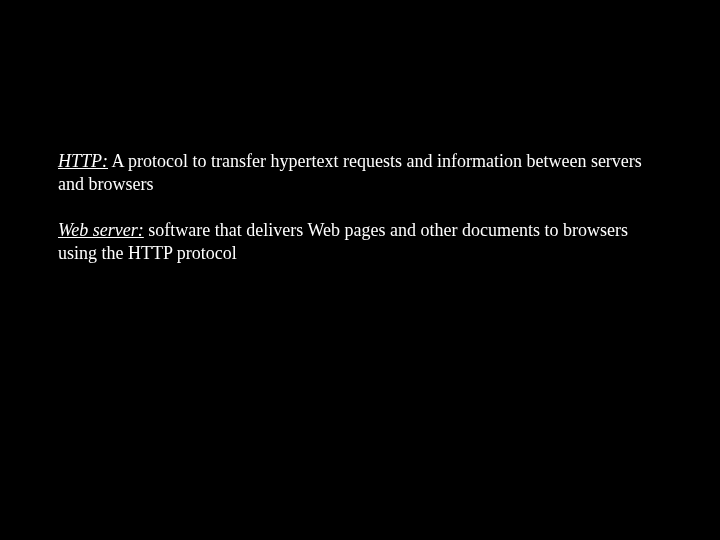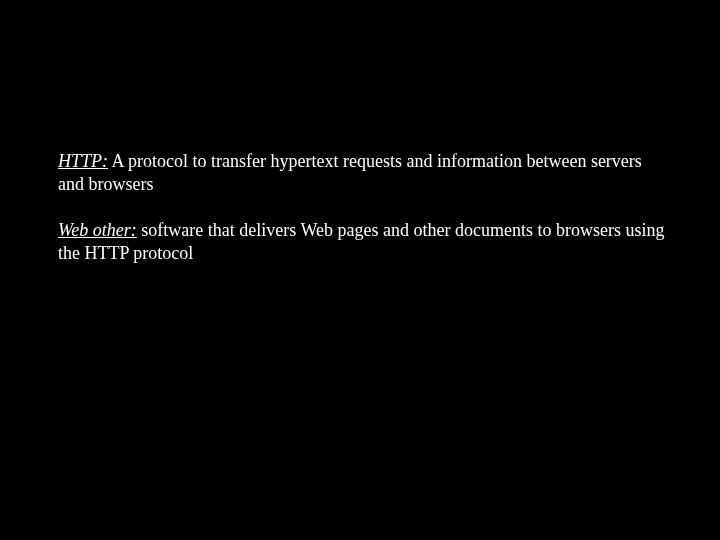--- a/index.html
+++ b/index.html
@@ -41,17 +41,17 @@
 
 <div class="slide">
   <div class="content">
 
     <div class="entry">
       <span class="term">HTTP:</span><span class="def"> A protocol to transfer hypertext requests and information between servers and browsers</span>
     </div>
 
 
     <div class="entry">
-      <span class="term">Web other:</span><span class="def"> software that delivers Web pages and other documents to browsers using the HTTP protocol</span>
+      <span class="term">Web server:</span><span class="def"> software that delivers Web pages and other documents to browsers using the HTTP protocol</span>
     </div>
 
   </div>
 </div>
 
 </body></html>

